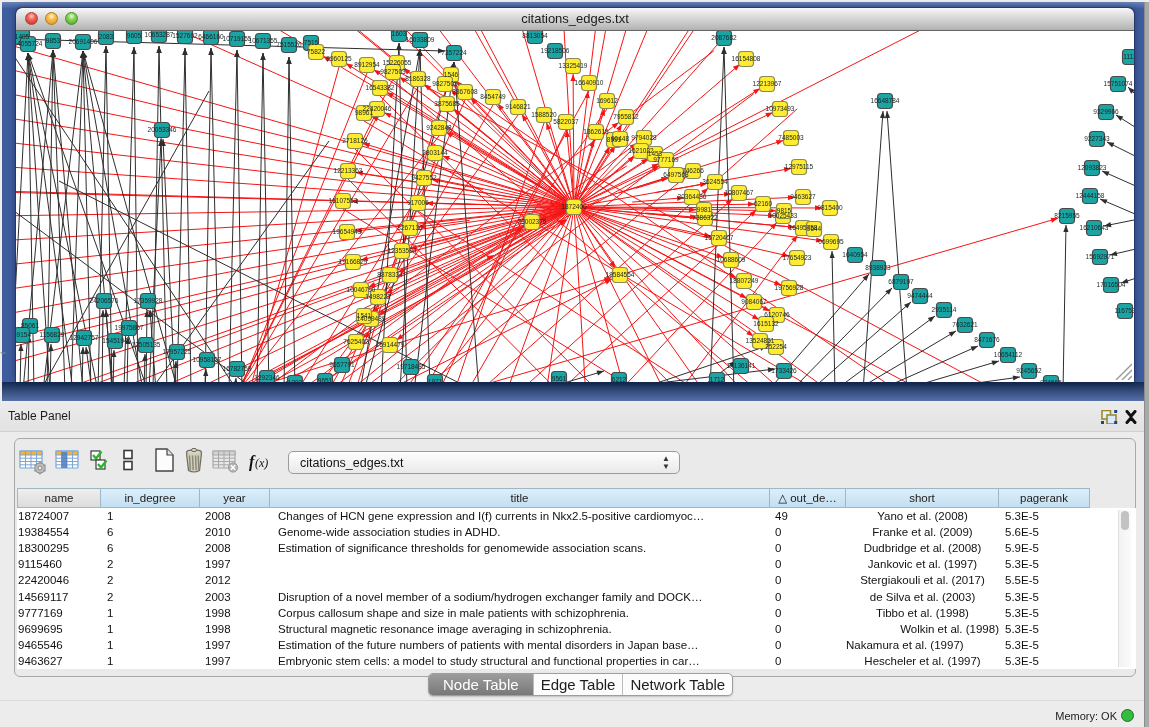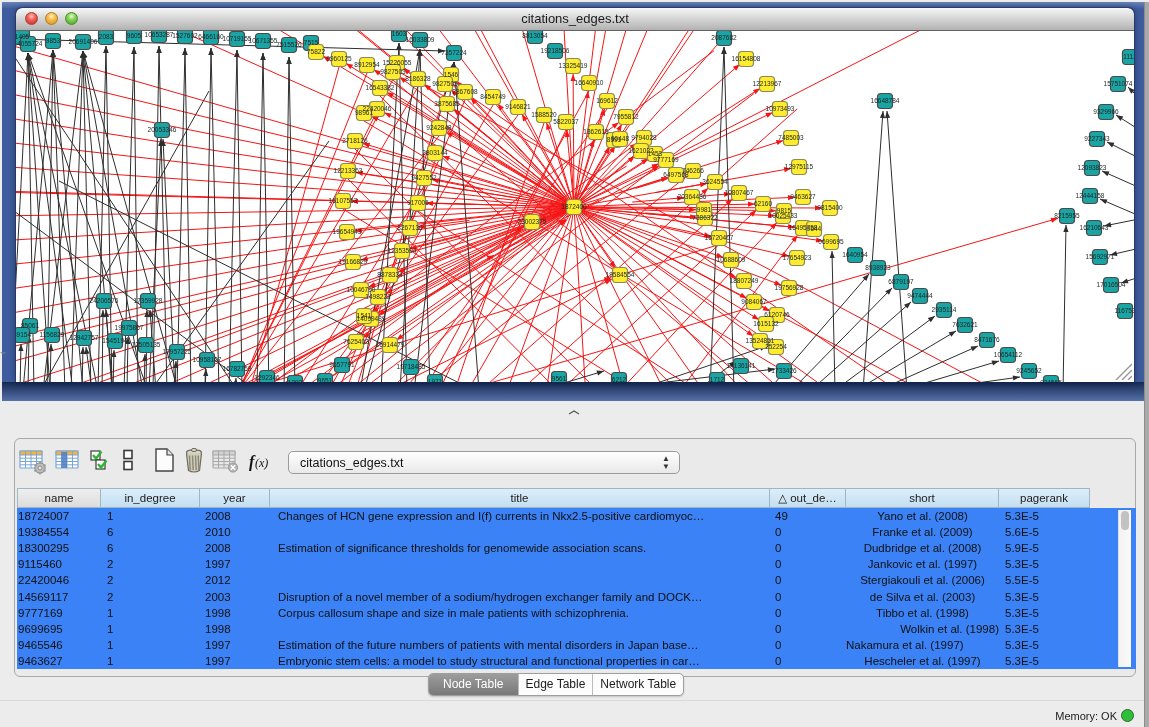--- a/index.html
+++ b/index.html
@@ -51,34 +51,34 @@
 
   
   .hrow{position:absolute;left:2px;top:49px;height:20px}
   .hc{position:absolute;top:0;height:20px;box-sizing:border-box;
       background:linear-gradient(#ddeefa,#c3dff2);border:1px solid #9fb6c4;
       border-left:none;
       font-size:11.5px;color:#1b1b1b;text-align:center;line-height:19px}
   .hc.first{border-left:1px solid #9fb6c4;
       background:linear-gradient(#efefef,#dcdcdc)}
   
-  #rows{position:absolute;left:2px;top:69px;width:1119px;height:161px;background:#3b82f6;
+  #rows{position:absolute;left:2px;top:69px;width:1119px;height:161px;background:#ffffff;
         font-size:11.5px;color:#111}
   .cell{position:absolute;height:16px;line-height:16px;white-space:nowrap;overflow:hidden}
   
   #sb{position:absolute;left:1103px;top:71px;width:12px;height:157px;
       background:linear-gradient(90deg,#f2f2f2,#fafafa);border-left:1px solid #e0e0e0}
   #sb .th{position:absolute;left:2px;top:1px;width:8px;height:19px;background:#c2c2c2;
       border-radius:4px}
 
   
   #tabs{position:absolute;left:428px;top:272px;height:21px;border:1px solid #9e9e9e;
      border-radius:5px;overflow:hidden;background:#fcfcfc;
      box-shadow:0 1px 2px rgba(0,0,0,.18)}
-  .tab{float:left;height:21px;line-height:21px;font-size:12px;color:#1d1d1d;
+  .tab{float:left;height:21px;line-height:21px;font-size:15px;color:#1d1d1d;
      padding:0 7px;border-left:1px solid #bbb}
   .tab.sel{background:linear-gradient(#9d9d9d,#787878);color:#fff;border-left:none;padding:0 14px}
 
   #mem{position:absolute;right:10px;top:308px;font-size:11px;color:#222}
   #mem .dot{display:inline-block;width:11px;height:11px;border-radius:50%;
      background:#2fbf3a;border:1px solid #2a6b2a;vertical-align:-2px;margin-left:4px}
 
   
   #tpicons{position:absolute;left:1093px;top:9px;width:50px;height:14px}
  #lmark{left:0;top:348px;width:7px;height:9px;color:#8a8a8a;font-size:9px;line-height:9px}
@@ -873,20 +873,31 @@
   </div>
 
   <div id="rstrip" class="abs"></div>
   <div id="lmark" class="abs">⌣</div>
 
   <div id="tp" class="abs">
     <div id="caret"><svg width="14" height="5" viewBox="0 0 14 5">
         <path d="M2 4 L7 1 L12 4" stroke="#555" stroke-width="1.2" fill="none"></path>
       </svg></div>
     <div id="botline"></div>
+    <div id="tph">
+      <div class="t">Table Panel</div>
+      <svg id="tpicons" viewBox="0 0 50 14">
+        <rect x="9" y="0.5" width="8.5" height="8.5" fill="#e8f0fa" stroke="#9a8a30" stroke-width="1.6"></rect>
+        <rect x="14" y="5" width="9" height="9" fill="#dbe9f8" stroke="#9a8a30" stroke-width="1.6"></rect>
+        <rect x="21.2" y="0" width="3" height="3" fill="#1c4587"></rect>
+        <rect x="8" y="11" width="3" height="3" fill="#1c4587"></rect>
+        <rect x="21.2" y="11" width="3" height="3" fill="#1c4587"></rect>
+        <path d="M34 1.5 L38 6.2 L42 1.5 M34 12.5 L38 7.8 L42 12.5" stroke="#111" stroke-width="3" fill="none" stroke-linecap="round"></path>
+      </svg>
+    </div>
 
     <div id="panel">
       <div id="toolbar">
         <svg width="270" height="48" viewBox="0 0 270 48" style="position:absolute;left:0;top:0">
           <g>
             <rect x="5" y="12" width="22" height="17" fill="#fff" stroke="#79a5d8" stroke-width="1.2" rx="1"></rect>
             <rect x="5" y="12" width="22" height="4" fill="#f8b238" stroke="#79a5d8" stroke-width="1"></rect>
             <line x1="5" y1="19.2" x2="27" y2="19.2" stroke="#79a5d8" stroke-width="1"></line>
             <line x1="5" y1="22.5" x2="27" y2="22.5" stroke="#79a5d8" stroke-width="1"></line>
             <line x1="5" y1="25.8" x2="27" y2="25.8" stroke="#79a5d8" stroke-width="1"></line>
@@ -961,59 +972,61 @@
         <div class="cell" style="left:1px;top:0.0px;width:85px">18724007</div>
         <div class="cell" style="left:90px;top:0.0px;width:90px">1</div>
         <div class="cell" style="left:188px;top:0.0px;width:62px">2008</div>
         <div class="cell" style="left:261px;top:0.0px;width:492px">Changes of HCN gene expression and I(f) currents in Nkx2.5-positive cardiomyoc…</div>
         <div class="cell" style="left:758px;top:0.0px;width:70px">49</div>
         <div class="cell" style="left:829px;top:0.0px;width:153px;text-align:center">Yano et al. (2008)</div>
         <div class="cell" style="left:988px;top:0.0px;width:85px">5.3E-5</div>
         <div class="cell" style="left:1px;top:16.1px;width:85px">19384554</div>
         <div class="cell" style="left:90px;top:16.1px;width:90px">6</div>
         <div class="cell" style="left:188px;top:16.1px;width:62px">2010</div>
+        <div class="cell" style="left:261px;top:16.1px;width:492px">Genome-wide association studies in ADHD.</div>
         <div class="cell" style="left:758px;top:16.1px;width:70px">0</div>
         <div class="cell" style="left:829px;top:16.1px;width:153px;text-align:center">Franke et al. (2009)</div>
         <div class="cell" style="left:988px;top:16.1px;width:85px">5.6E-5</div>
         <div class="cell" style="left:1px;top:32.2px;width:85px">18300295</div>
         <div class="cell" style="left:90px;top:32.2px;width:90px">6</div>
         <div class="cell" style="left:188px;top:32.2px;width:62px">2008</div>
         <div class="cell" style="left:261px;top:32.2px;width:492px">Estimation of significance thresholds for genomewide association scans.</div>
         <div class="cell" style="left:758px;top:32.2px;width:70px">0</div>
         <div class="cell" style="left:829px;top:32.2px;width:153px;text-align:center">Dudbridge et al. (2008)</div>
         <div class="cell" style="left:988px;top:32.2px;width:85px">5.9E-5</div>
         <div class="cell" style="left:1px;top:48.3px;width:85px">9115460</div>
         <div class="cell" style="left:90px;top:48.3px;width:90px">2</div>
         <div class="cell" style="left:188px;top:48.3px;width:62px">1997</div>
         <div class="cell" style="left:758px;top:48.3px;width:70px">0</div>
         <div class="cell" style="left:829px;top:48.3px;width:153px;text-align:center">Jankovic et al. (1997)</div>
         <div class="cell" style="left:988px;top:48.3px;width:85px">5.3E-5</div>
         <div class="cell" style="left:1px;top:64.4px;width:85px">22420046</div>
         <div class="cell" style="left:90px;top:64.4px;width:90px">2</div>
         <div class="cell" style="left:188px;top:64.4px;width:62px">2012</div>
         <div class="cell" style="left:758px;top:64.4px;width:70px">0</div>
-        <div class="cell" style="left:829px;top:64.4px;width:153px;text-align:center">Stergiakouli et al. (2006)</div>
+        <div class="cell" style="left:829px;top:64.4px;width:153px;text-align:center">Stergiakouli et al. (2017)</div>
         <div class="cell" style="left:988px;top:64.4px;width:85px">5.5E-5</div>
         <div class="cell" style="left:1px;top:80.5px;width:85px">14569117</div>
         <div class="cell" style="left:90px;top:80.5px;width:90px">2</div>
         <div class="cell" style="left:188px;top:80.5px;width:62px">2003</div>
         <div class="cell" style="left:261px;top:80.5px;width:492px">Disruption of a novel member of a sodium/hydrogen exchanger family and DOCK…</div>
         <div class="cell" style="left:758px;top:80.5px;width:70px">0</div>
         <div class="cell" style="left:829px;top:80.5px;width:153px;text-align:center">de Silva et al. (2003)</div>
         <div class="cell" style="left:988px;top:80.5px;width:85px">5.3E-5</div>
         <div class="cell" style="left:1px;top:96.6px;width:85px">9777169</div>
         <div class="cell" style="left:90px;top:96.6px;width:90px">1</div>
         <div class="cell" style="left:188px;top:96.6px;width:62px">1998</div>
         <div class="cell" style="left:261px;top:96.6px;width:492px">Corpus callosum shape and size in male patients with schizophrenia.</div>
         <div class="cell" style="left:758px;top:96.6px;width:70px">0</div>
         <div class="cell" style="left:829px;top:96.6px;width:153px;text-align:center">Tibbo et al. (1998)</div>
         <div class="cell" style="left:988px;top:96.6px;width:85px">5.3E-5</div>
         <div class="cell" style="left:1px;top:112.7px;width:85px">9699695</div>
         <div class="cell" style="left:90px;top:112.7px;width:90px">1</div>
         <div class="cell" style="left:188px;top:112.7px;width:62px">1998</div>
+        <div class="cell" style="left:261px;top:112.7px;width:492px">Structural magnetic resonance image averaging in schizophrenia.</div>
         <div class="cell" style="left:758px;top:112.7px;width:70px">0</div>
         <div class="cell" style="left:829px;top:112.7px;width:153px;text-align:right">Wolkin et al. (1998)</div>
         <div class="cell" style="left:988px;top:112.7px;width:85px">5.3E-5</div>
         <div class="cell" style="left:1px;top:128.8px;width:85px">9465546</div>
         <div class="cell" style="left:90px;top:128.8px;width:90px">1</div>
         <div class="cell" style="left:188px;top:128.8px;width:62px">1997</div>
         <div class="cell" style="left:261px;top:128.8px;width:492px">Estimation of the future numbers of patients with mental disorders in Japan base…</div>
         <div class="cell" style="left:758px;top:128.8px;width:70px">0</div>
         <div class="cell" style="left:829px;top:128.8px;width:153px;">Nakamura et al. (1997)</div>
         <div class="cell" style="left:988px;top:128.8px;width:85px">5.3E-5</div>

